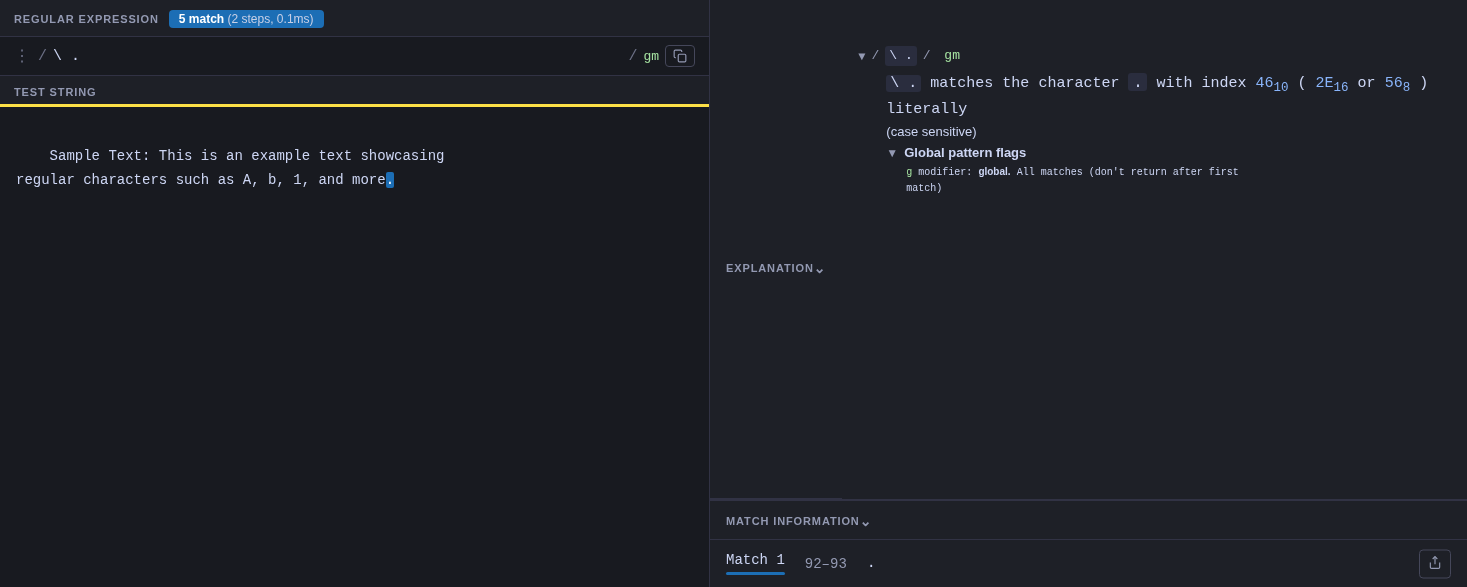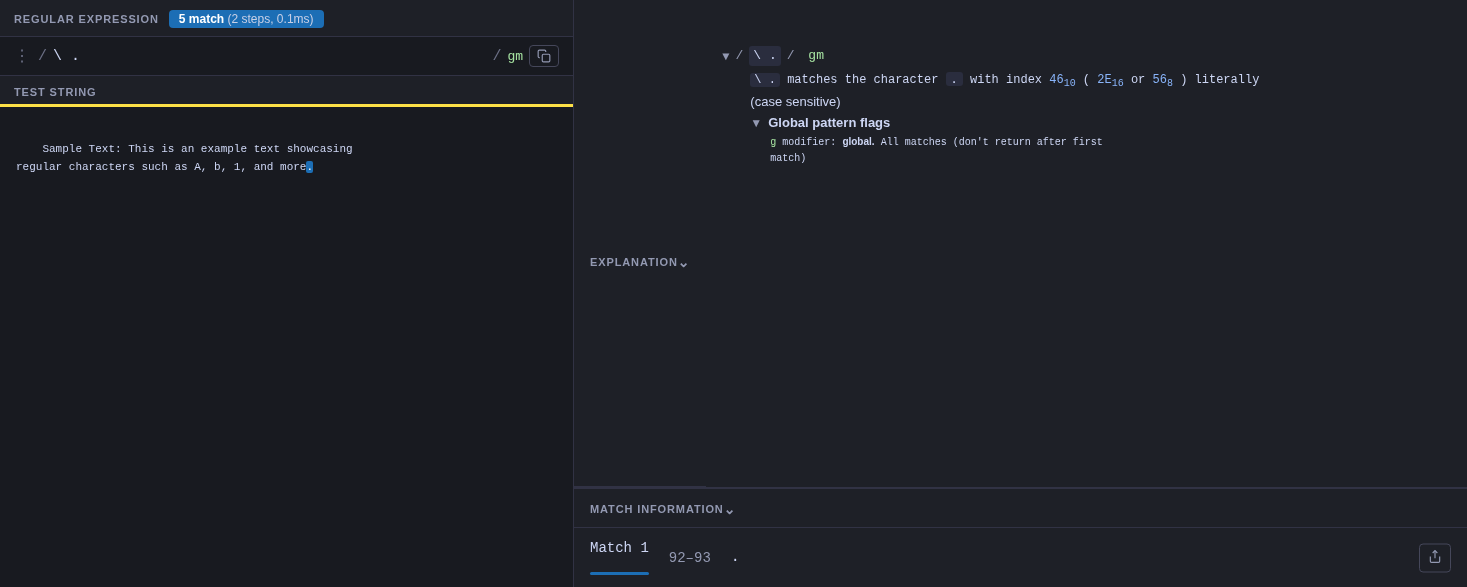--- a/index.html
+++ b/index.html
@@ -9,21 +9,21 @@
       font-family: 'Segoe UI', sans-serif;
       font-size: 13px;
       height: 587px;
       width: 1467px;
       display: flex;
       overflow: hidden;
     }
 
     
     .left-panel {
-      width: 574px;
+      width: 710px;
       border-right: 1px solid #313244;
       display: flex;
       flex-direction: column;
       flex-shrink: 0;
     }
 
     .section-header {
       font-size: 11px;
       font-weight: 700;
       letter-spacing: 0.08em;
@@ -98,21 +98,21 @@
       padding: 10px 14px 6px;
       text-transform: uppercase;
       border-bottom: 3px solid #fde047;
     }
 
     .test-string-area {
       flex: 1;
       background: #181a20;
       padding: 14px 16px;
       font-family: 'Consolas', 'Courier New', monospace;
-      font-size: 11px;
+      font-size: 14px;
       line-height: 1.7;
       color: #cdd6f4;
       overflow: auto;
       white-space: pre-wrap;
     }
 
     .highlight-match {
       background: #1c6eb5;
       color: #fff;
       border-radius: 2px;
@@ -184,21 +184,21 @@
     }
     .exp-regex-pattern {
       color: #cdd6f4;
     }
     .exp-regex-flags-text {
       color: #a6e3a1;
     }
 
     .exp-description-line {
       font-family: 'Consolas', 'Courier New', monospace;
-      font-size: 12px;
+      font-size: 15px;
       line-height: 1.6;
       margin-bottom: 2px;
       padding-left: 28px;
     }
 
     .exp-backslash-dot {
       background: #2a2d3e;
       border-radius: 3px;
       padding: 0 4px;
       color: #cdd6f4;
@@ -281,21 +281,21 @@
       padding: 12px 16px;
       display: flex;
       align-items: center;
       gap: 20px;
       position: relative;
     }
 
     .match-tab {
       display: flex;
       flex-direction: column;
-      gap: 16px;
+      gap: 4px;
       cursor: pointer;
     }
     .match-tab-label {
       font-size: 14px;
       color: #cdd6f4;
       font-family: 'Consolas', 'Courier New', monospace;
     }
     .match-tab-underline {
       height: 3px;
       background: #1c6eb5;

